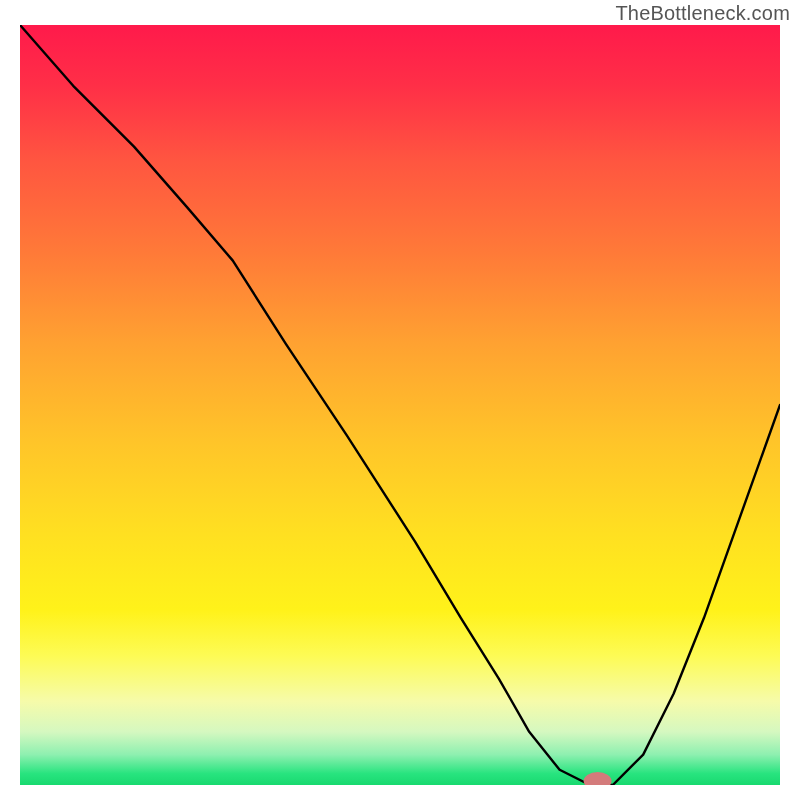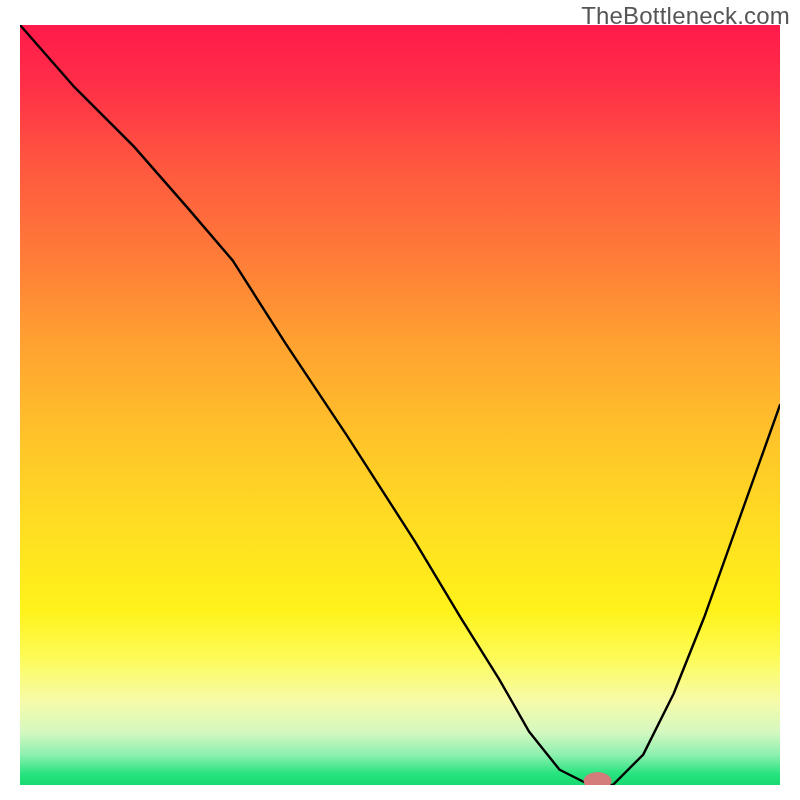--- a/index.html
+++ b/index.html
@@ -13,21 +13,21 @@
   }
   .frame {
     position: relative;
     width: 800px;
     height: 800px;
   }
   .watermark {
     position: absolute;
     top: 2px;
     right: 10px;
-    font-size: 24px;
+    font-size: 20px;
     font-weight: 500;
     color: #555555;
     letter-spacing: 0.2px;
     z-index: 10;
   }
   .plot {
     position: absolute;
     left: 20px;
     top: 25px;
     width: 760px;

